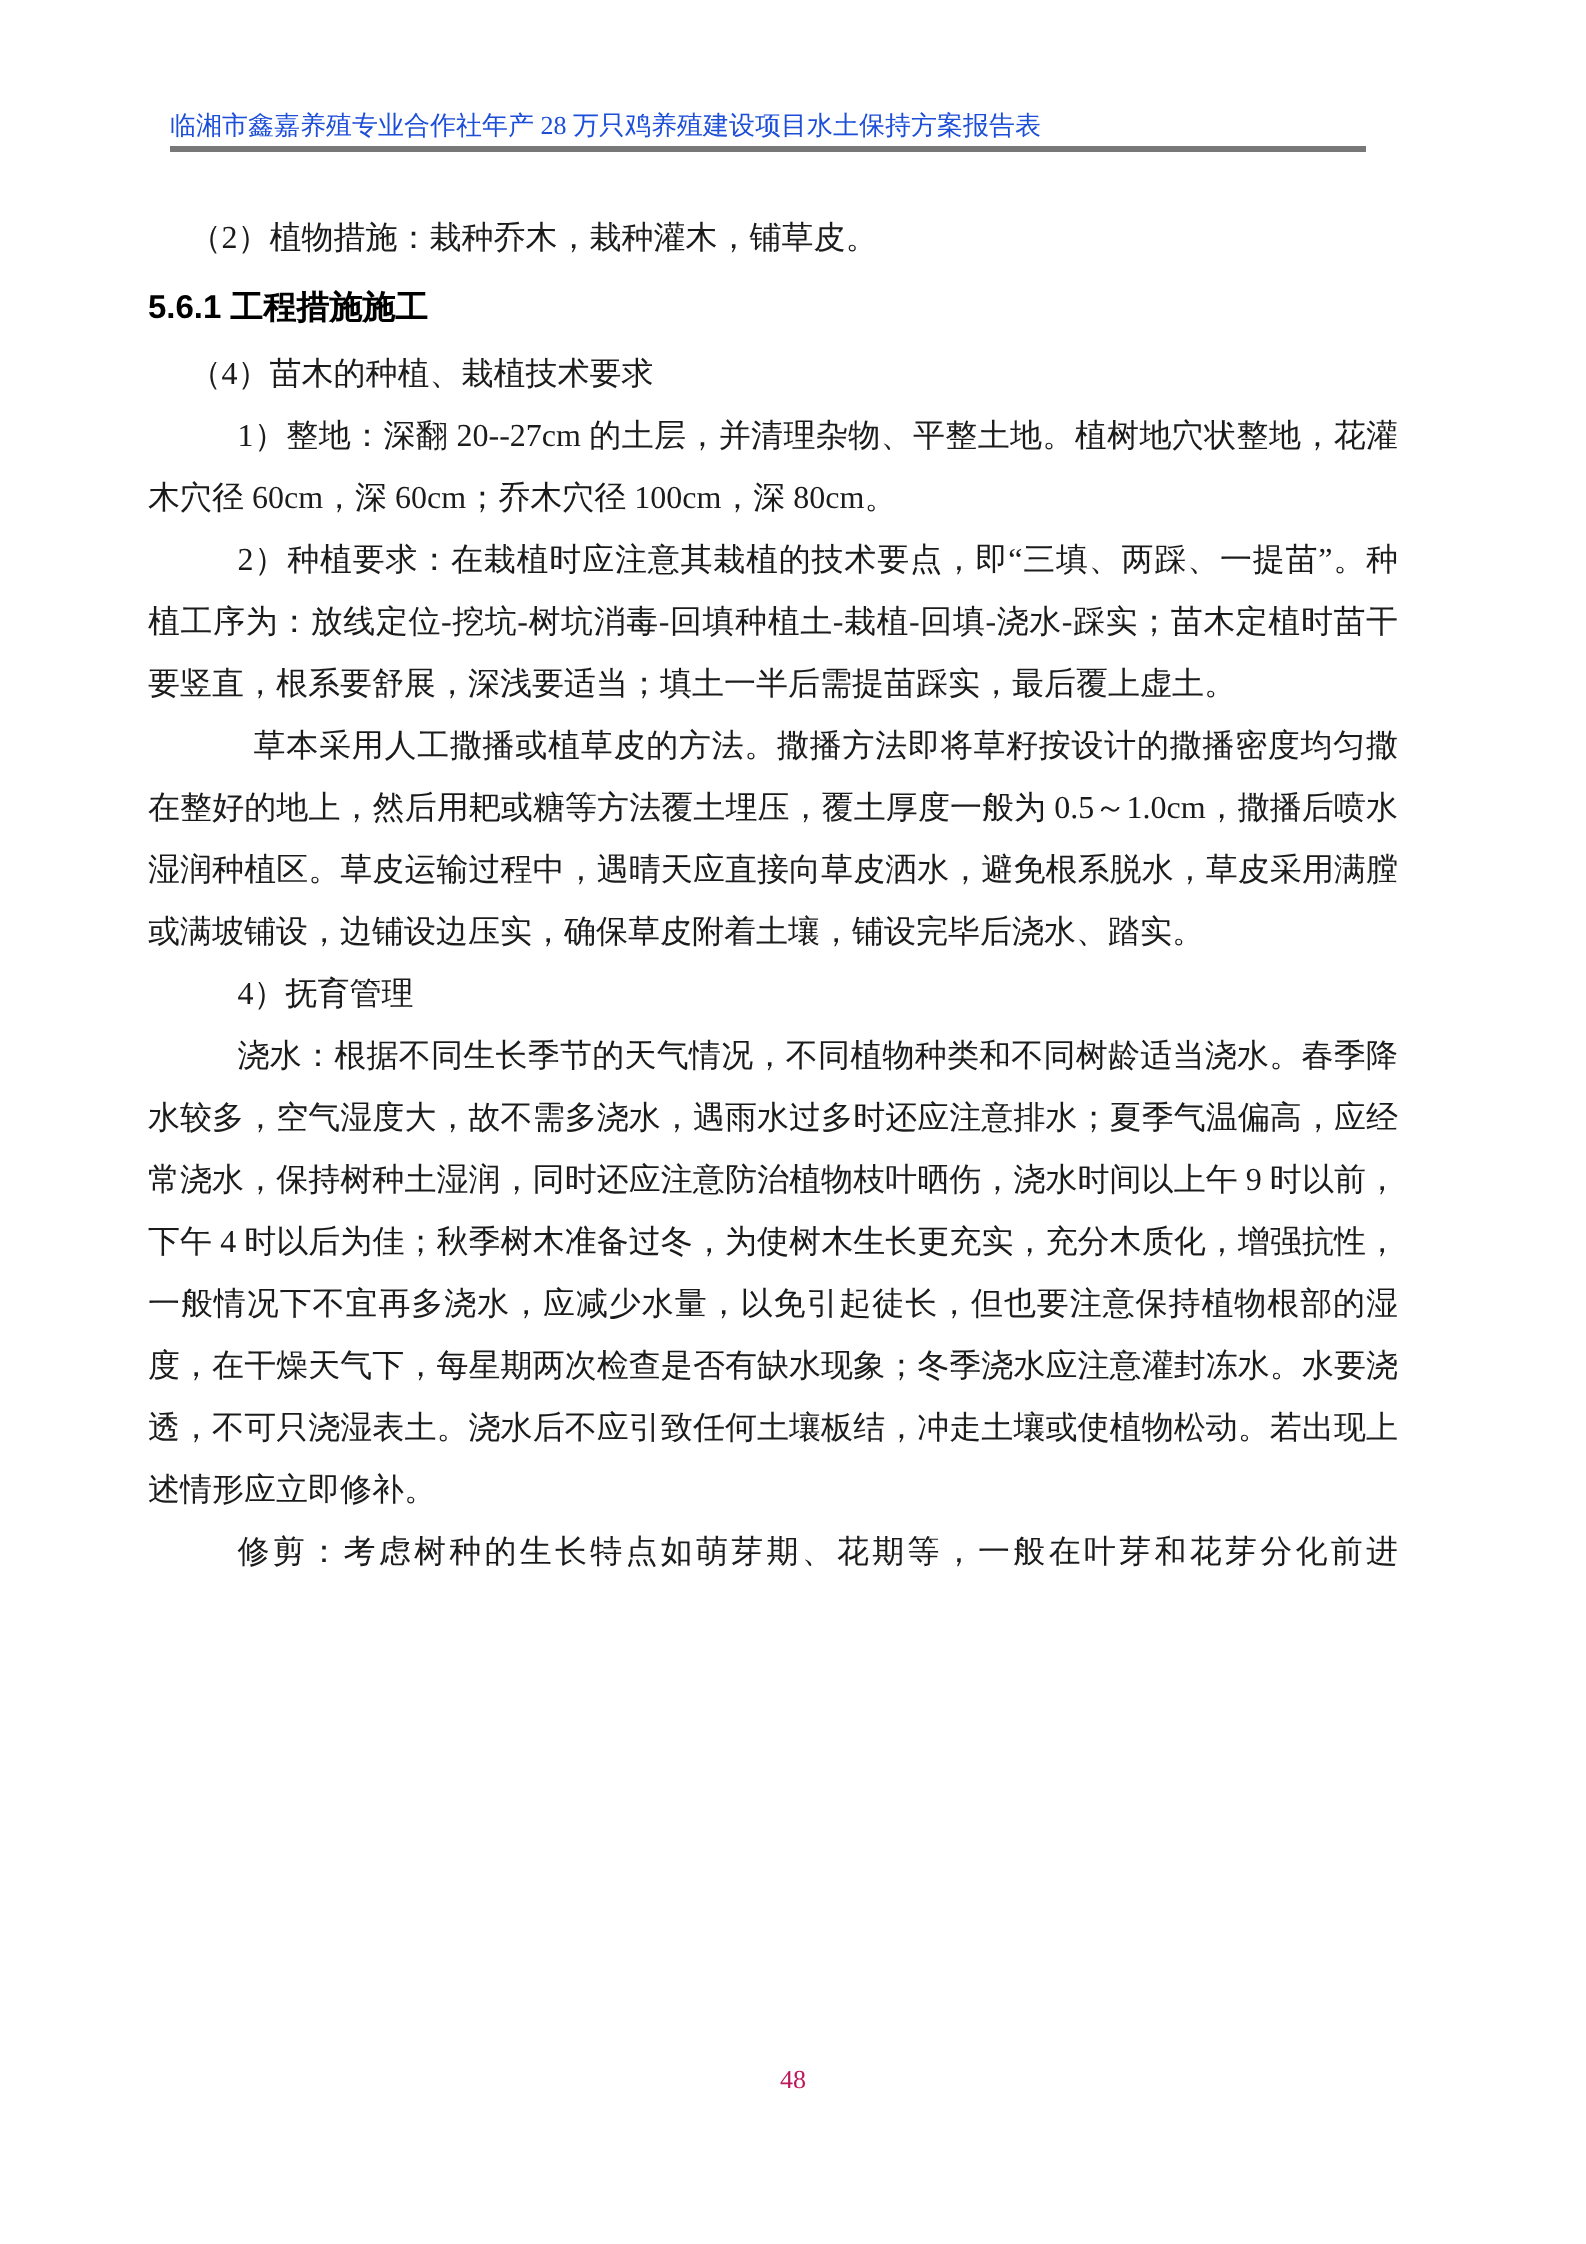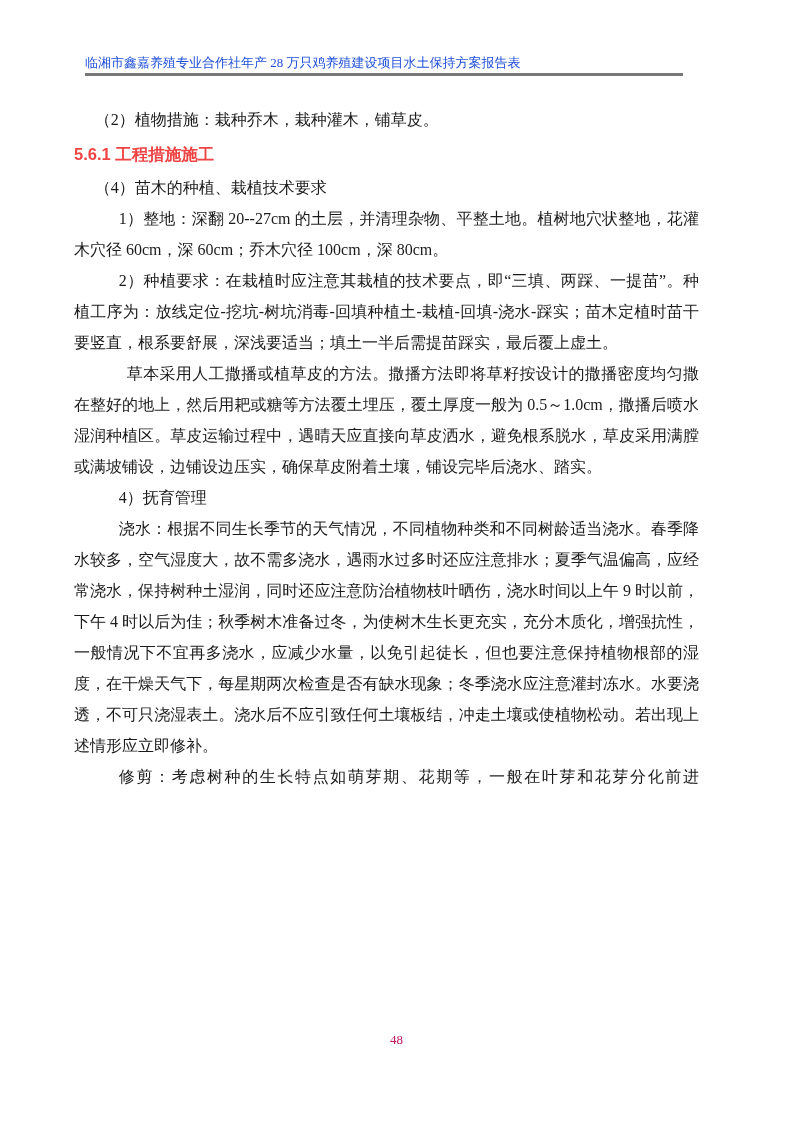--- a/index.html
+++ b/index.html
@@ -49,21 +49,21 @@
   .content p.indent-xl    { text-indent: 3.3em; }
   .content p.p-cont       { text-align-last: justify; }
   .section-heading {
     margin: 4px 0 2px 0;
     font-family: "Liberation Sans", "DejaVu Sans", sans-serif;
     font-weight: bold;
     font-size: 16.5px;
     line-height: 31px;
     text-indent: 0;
     text-align: left;
-    color: #ef4444;
+    color: #000000;
   }
   .page-number {
     position: absolute;
     left: 0;
     top: 1032px;
     width: 100%;
     text-align: center;
     font-size: 13px;
     color: #be185d;
   }

